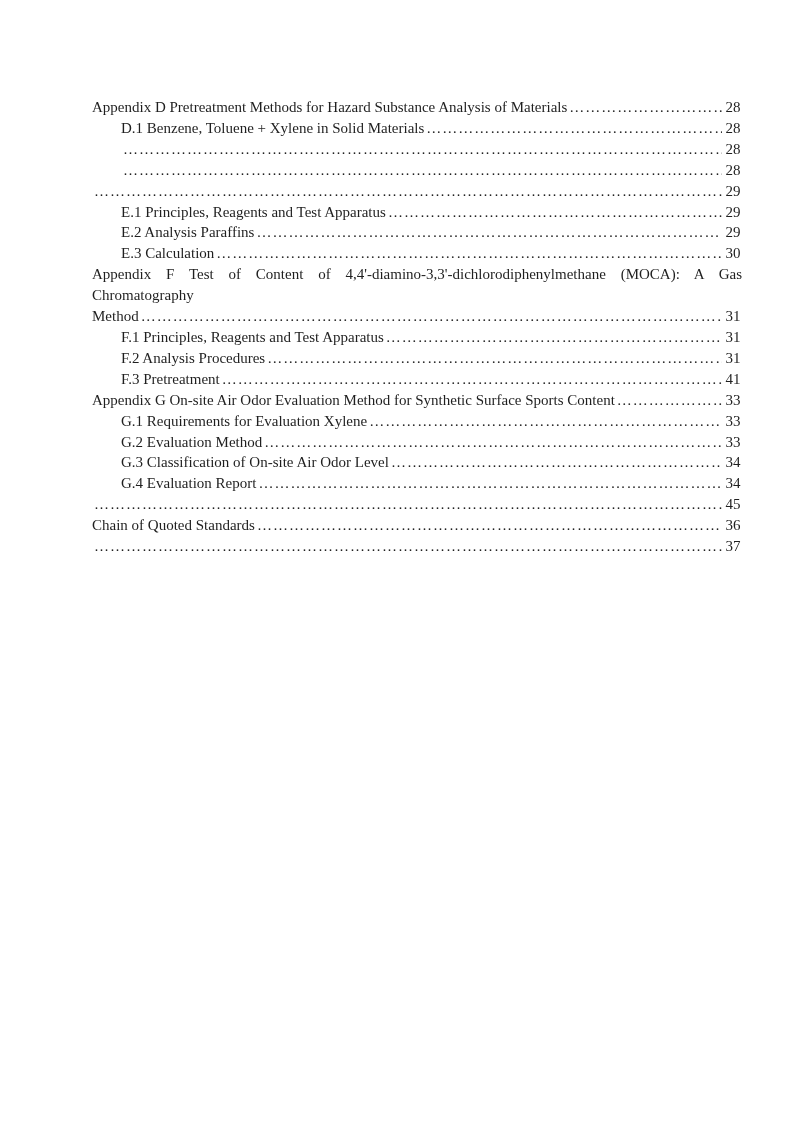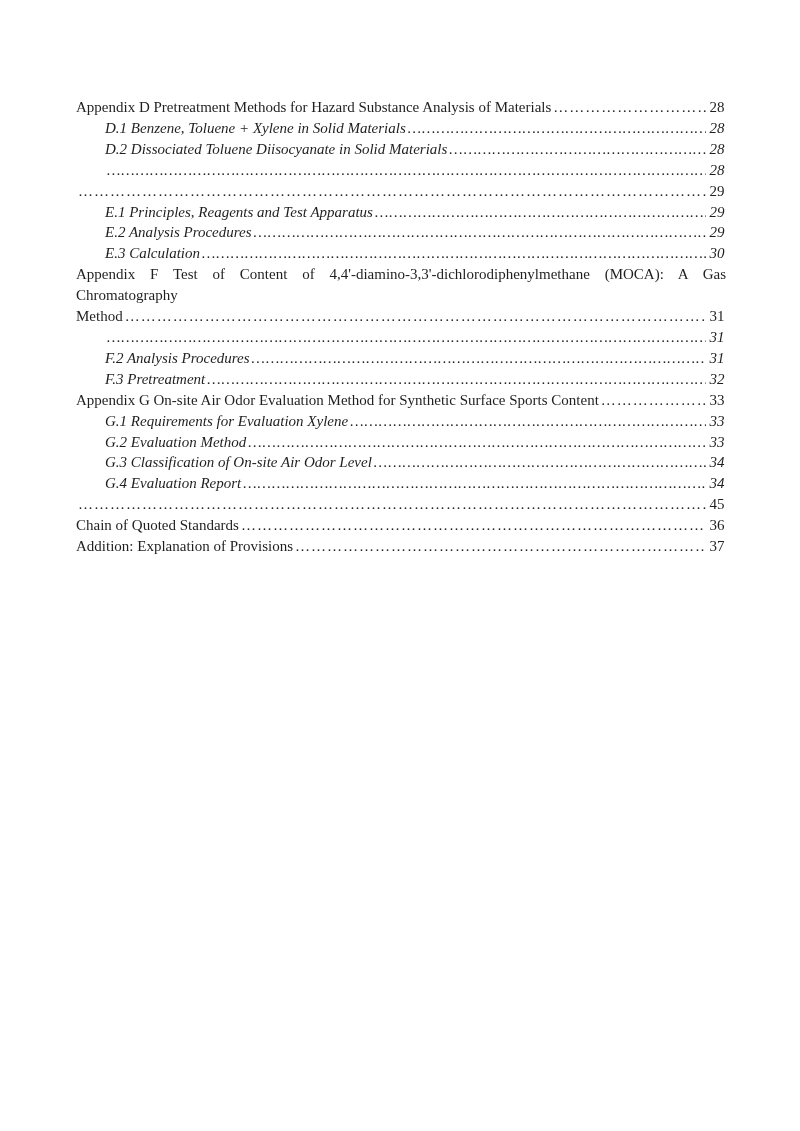--- a/index.html
+++ b/index.html
@@ -10,34 +10,33 @@
     width: 800px;
     height: 1131px;
     background: #ffffff;
     overflow: hidden;
     position: relative;
     font-family: "Liberation Serif", "DejaVu Serif", serif;
   }
   .toc-container {
     position: absolute;
     top: 97px;
-    left: 76px;
+    left: 92px;
     width: 650px;
     color: #1f1f1f;
     font-size: 15px;
     line-height: 20.9px;
   }
   .toc-row {
     display: flex;
     align-items: baseline;
     white-space: nowrap;
   }
   .toc-row.indent-1 {
     padding-left: 29px;
-    font-style: italic;
   }
   .toc-row.wrap-line {
     display: block;
     white-space: normal;
     text-align: justify;
     text-align-last: justify;
   }
   .toc-label {
     flex: 0 0 auto;
   }
@@ -64,70 +63,70 @@
     <span class="toc-label">Appendix D Pretreatment Methods for Hazard Substance Analysis of Materials</span>
     <span class="toc-leader">………………………………………………………………………………………………………………………………………………………………………………………………………………………………………………………………………………………………………………………………</span>
     <span class="toc-page">28</span>
   </div>
     <div class="toc-row indent-1">
     <span class="toc-label">D.1 Benzene, Toluene + Xylene in Solid Materials</span>
     <span class="toc-leader">………………………………………………………………………………………………………………………………………………………………………………………………………………………………………………………………………………………………………………………………</span>
     <span class="toc-page">28</span>
   </div>
     <div class="toc-row indent-1">
-    <span class="toc-label">D.2 Dissociated Toluene Diisocyanate in Solid Materials</span>
     <span class="toc-leader">………………………………………………………………………………………………………………………………………………………………………………………………………………………………………………………………………………………………………………………………</span>
     <span class="toc-page">28</span>
   </div>
     <div class="toc-row indent-1">
     <span class="toc-leader">………………………………………………………………………………………………………………………………………………………………………………………………………………………………………………………………………………………………………………………………</span>
     <span class="toc-page">28</span>
   </div>
     <div class="toc-row indent-0">
     <span class="toc-leader">………………………………………………………………………………………………………………………………………………………………………………………………………………………………………………………………………………………………………………………………</span>
     <span class="toc-page">29</span>
   </div>
     <div class="toc-row indent-1">
     <span class="toc-label">E.1 Principles, Reagents and Test Apparatus</span>
     <span class="toc-leader">………………………………………………………………………………………………………………………………………………………………………………………………………………………………………………………………………………………………………………………………</span>
     <span class="toc-page">29</span>
   </div>
     <div class="toc-row indent-1">
-    <span class="toc-label">E.2 Analysis Procedures</span>
+    <span class="toc-label">E.2 Analysis Paraffins</span>
     <span class="toc-leader">………………………………………………………………………………………………………………………………………………………………………………………………………………………………………………………………………………………………………………………………</span>
     <span class="toc-page">29</span>
   </div>
     <div class="toc-row indent-1">
     <span class="toc-label">E.3 Calculation</span>
     <span class="toc-leader">………………………………………………………………………………………………………………………………………………………………………………………………………………………………………………………………………………………………………………………………</span>
     <span class="toc-page">30</span>
   </div>
     <div class="toc-row indent-0 wrap-line">
     <span class="toc-label">Appendix F Test of Content of 4,4'-diamino-3,3'-dichlorodiphenylmethane (MOCA): A Gas Chromatography</span>
     
     
   </div>
     <div class="toc-row indent-0">
     <span class="toc-label">Method</span>
     <span class="toc-leader">………………………………………………………………………………………………………………………………………………………………………………………………………………………………………………………………………………………………………………………………</span>
     <span class="toc-page">31</span>
   </div>
     <div class="toc-row indent-1">
+    <span class="toc-label">F.1 Principles, Reagents and Test Apparatus</span>
     <span class="toc-leader">………………………………………………………………………………………………………………………………………………………………………………………………………………………………………………………………………………………………………………………………</span>
     <span class="toc-page">31</span>
   </div>
     <div class="toc-row indent-1">
     <span class="toc-label">F.2 Analysis Procedures</span>
     <span class="toc-leader">………………………………………………………………………………………………………………………………………………………………………………………………………………………………………………………………………………………………………………………………</span>
     <span class="toc-page">31</span>
   </div>
     <div class="toc-row indent-1">
     <span class="toc-label">F.3 Pretreatment</span>
     <span class="toc-leader">………………………………………………………………………………………………………………………………………………………………………………………………………………………………………………………………………………………………………………………………</span>
-    <span class="toc-page">32</span>
+    <span class="toc-page">41</span>
   </div>
     <div class="toc-row indent-0">
     <span class="toc-label">Appendix G On-site Air Odor Evaluation Method for Synthetic Surface Sports Content</span>
     <span class="toc-leader">………………………………………………………………………………………………………………………………………………………………………………………………………………………………………………………………………………………………………………………………</span>
     <span class="toc-page">33</span>
   </div>
     <div class="toc-row indent-1">
     <span class="toc-label">G.1 Requirements for Evaluation Xylene</span>
     <span class="toc-leader">………………………………………………………………………………………………………………………………………………………………………………………………………………………………………………………………………………………………………………………………</span>
     <span class="toc-page">33</span>
@@ -150,17 +149,16 @@
     <div class="toc-row indent-0">
     <span class="toc-leader">………………………………………………………………………………………………………………………………………………………………………………………………………………………………………………………………………………………………………………………………</span>
     <span class="toc-page">45</span>
   </div>
     <div class="toc-row indent-0">
     <span class="toc-label">Chain of Quoted Standards</span>
     <span class="toc-leader">………………………………………………………………………………………………………………………………………………………………………………………………………………………………………………………………………………………………………………………………</span>
     <span class="toc-page">36</span>
   </div>
     <div class="toc-row indent-0">
-    <span class="toc-label">Addition: Explanation of Provisions</span>
     <span class="toc-leader">………………………………………………………………………………………………………………………………………………………………………………………………………………………………………………………………………………………………………………………………</span>
     <span class="toc-page">37</span>
   </div>
   </div>
 
 </body></html>

